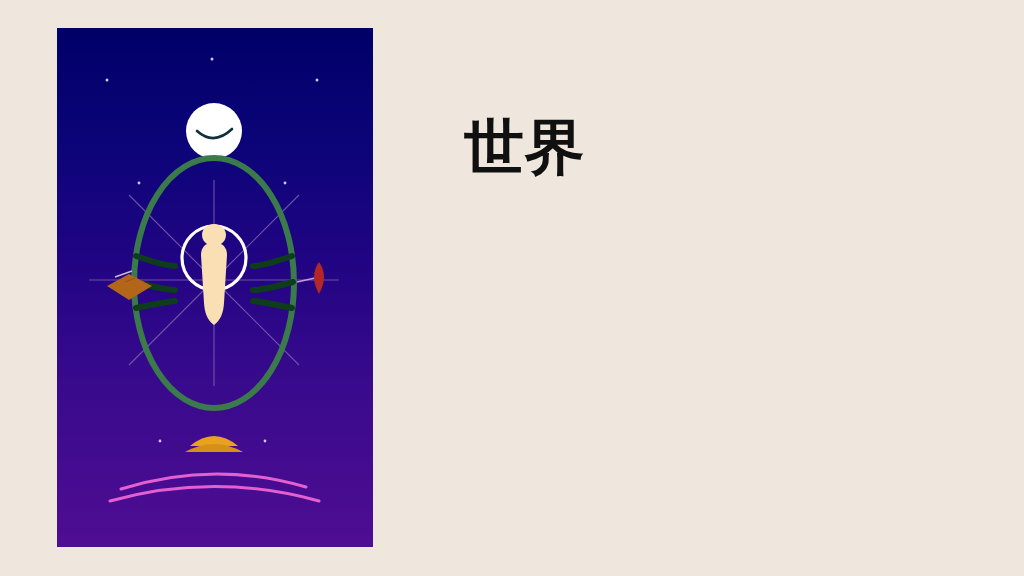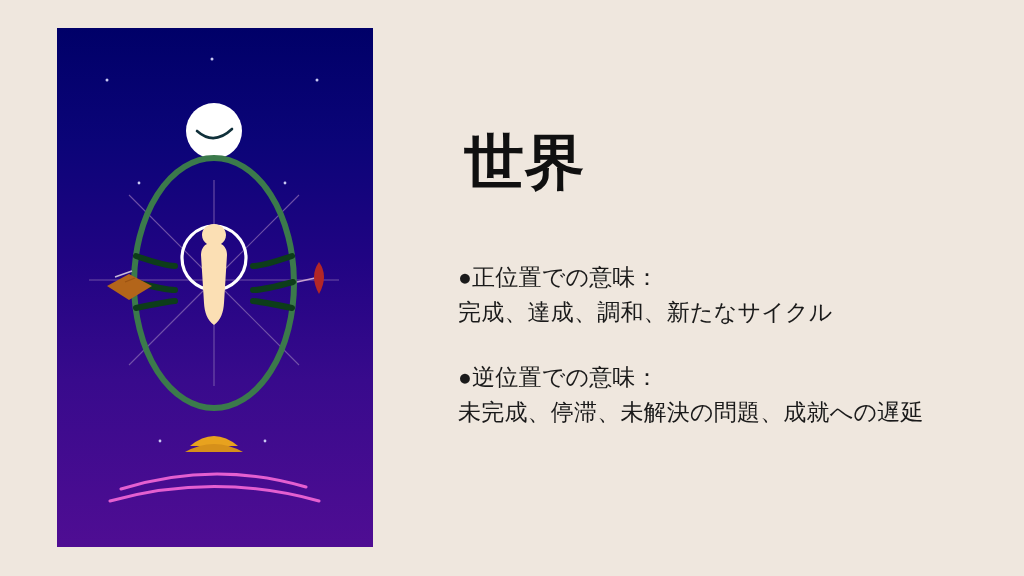--- a/index.html
+++ b/index.html
@@ -33,21 +33,21 @@
   #card-figure svg {
     display: block;
     width: 316px;
     height: 519px;
   }
 
   
   #text-column {
     position: absolute;
     left: 458px;
-    top: 131px;
+    top: 116px;
     width: 530px;
   }
 
   #page-title {
     font-size: 60px;
     font-weight: bold;
     line-height: 1.08;
     color: #101010;
     letter-spacing: 0.5px;
     margin: 0 0 0 6px;
@@ -181,28 +181,15 @@
           <path d="M 53 473 Q 157 444 262 473"></path>
         </g>
       </g>
     </svg>
   </div>
 
   <div id="text-column">
 
     <h1 id="page-title">世界</h1>
 
-    <div id="body-blocks">
-
-      <div class="meaning-block">
-        <p class="meaning-heading">●正位置での意味：</p>
-        <p class="meaning-values">完成、達成、調和、新たなサイクル</p>
-      </div>
-
-      <div class="meaning-block">
-        <p class="meaning-heading">●逆位置での意味：</p>
-        <p class="meaning-values">未完成、停滞、未解決の問題、成就への遅延</p>
-      </div>
-
-    </div>
   </div>
 
 </div>
 
 </body></html>

